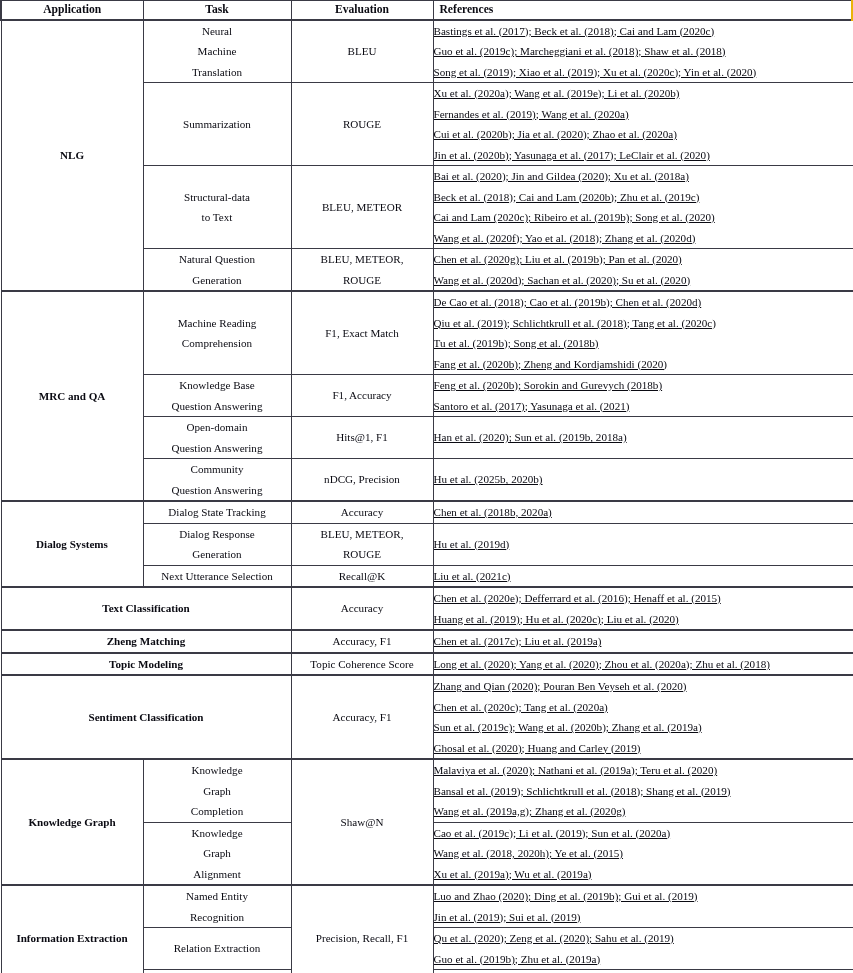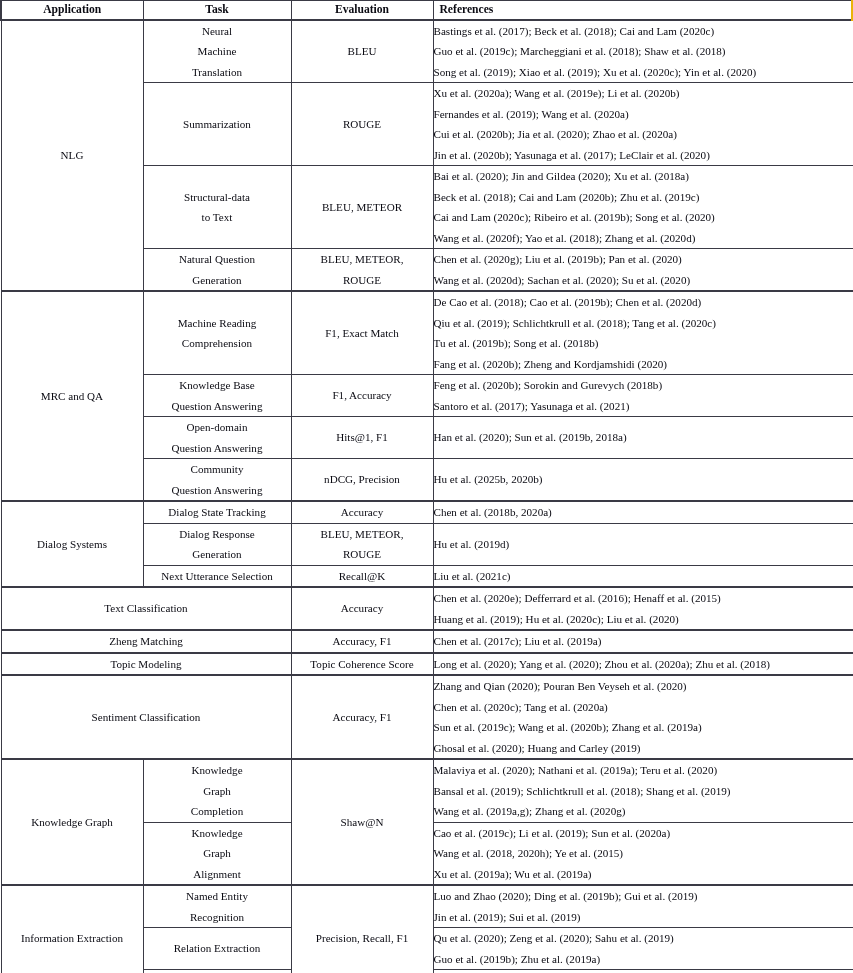--- a/index.html
+++ b/index.html
@@ -50,31 +50,32 @@
     border-top: 2px solid #3a3a45;
   }
   thead th.ref-h {
     text-align: left;
     padding-left: 6px;
   }
   td.app, td.task, td.evalc {
     text-align: center;
     margin-left: 12px;
   }
-  td.app { border-left: 2px solid #3a3a45; }
+  td.app { border-left: 2px solid #3a3a45; font-weight: bold; }
   td.ref {
     text-align: left;
     padding: 0 3px 0 5px;
   }
   td.ref .rline {
     display: block;
     white-space: nowrap;
     line-height: 20.5px;
     height: 20.5px;
     overflow: hidden;
+    text-decoration: underline;
   }
   td.task .tline, td.evalc .eline, td.app .aline {
     display: block;
     line-height: 20.5px;
   }
   tr.grp-top > td { border-top: 2px solid #3a3a45; }
   td.thick-r { border-right: 2px solid #3a3a45; }
   thead th:first-child { border-left: 2px solid #3a3a45; }
   thead th:last-child  { border-right: 4px solid #eab308; }
 </style>

